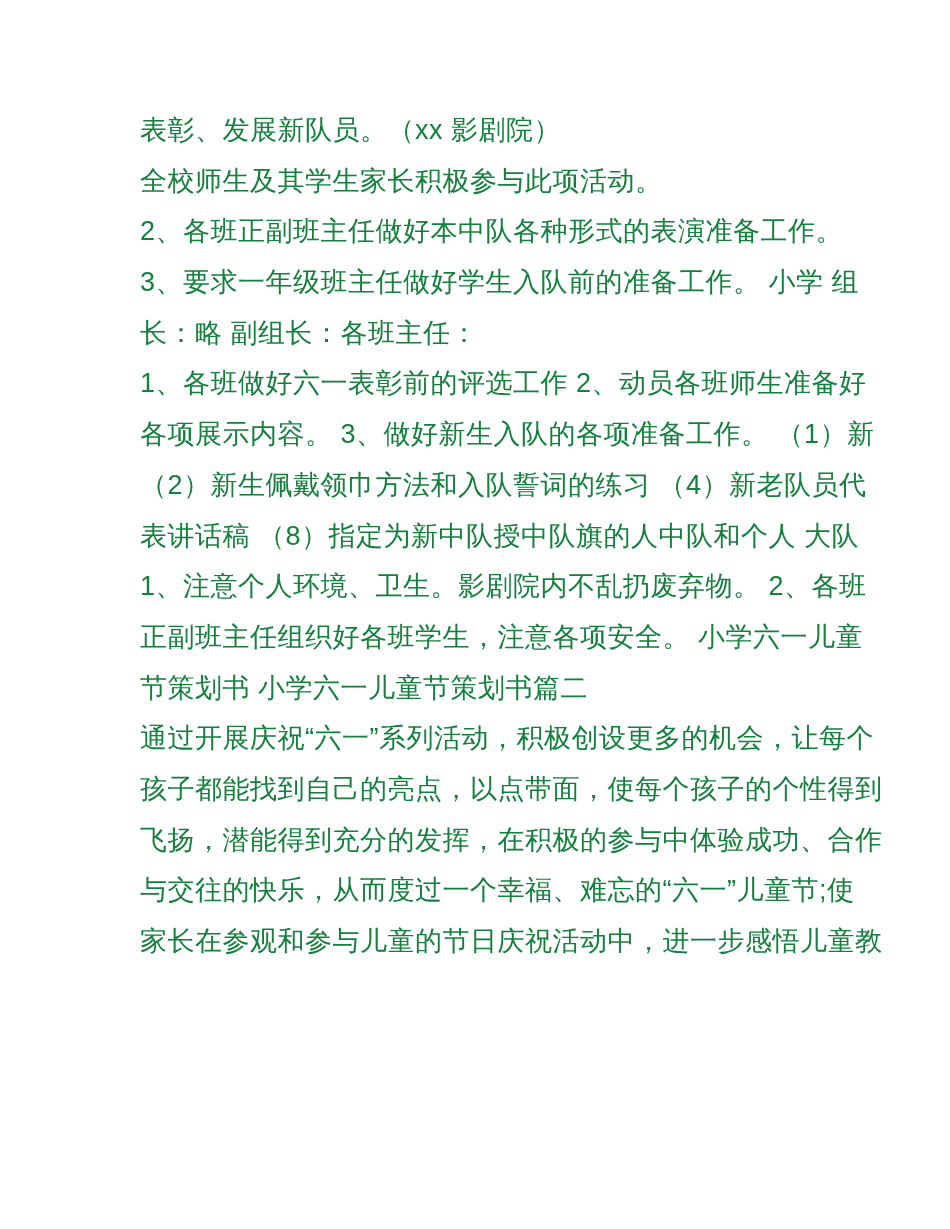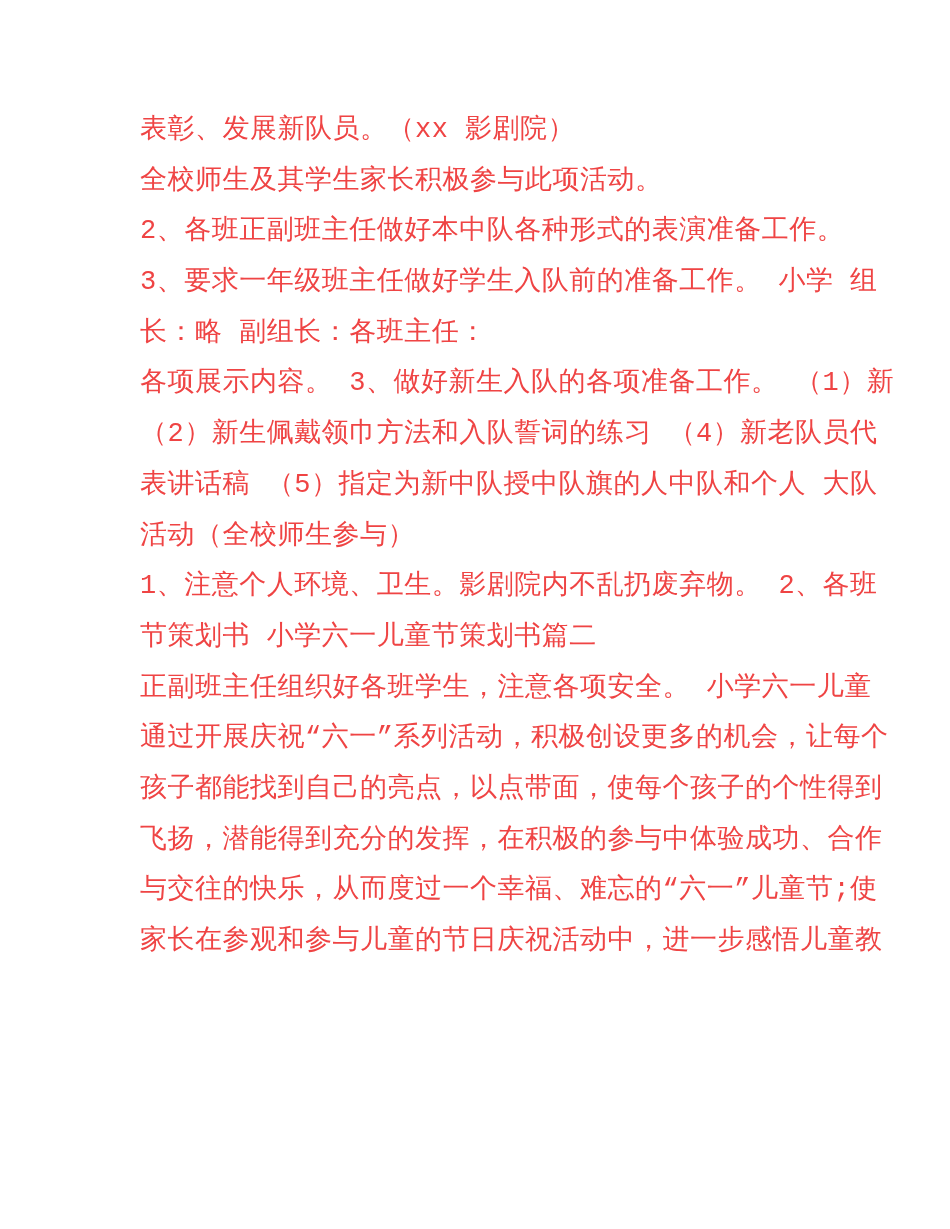--- a/index.html
+++ b/index.html
@@ -14,43 +14,43 @@
     overflow: hidden;
     font-family: "Liberation Serif", "DejaVu Serif", serif;
   }
   .doc {
     position: absolute;
     left: 140px;
     top: 105px;
     width: 690px;
   }
   .line {
-    font-family: Liberation Mono, monospace;
+    font-family: Liberation Sans, sans-serif;
     font-size: 27px;
     height: 50.7px;
     line-height: 50.7px;
     letter-spacing: 0.5px;
-    color: #ef4444;
+    color: #15803d;
     white-space: pre;
   }
 </style>
 </head>
 <body>
 
 <div class="doc">
   <div class="line">表彰、发展新队员。（xx 影剧院）</div>
   <div class="line">全校师生及其学生家长积极参与此项活动。</div>
   <div class="line">2、各班正副班主任做好本中队各种形式的表演准备工作。</div>
   <div class="line">3、要求一年级班主任做好学生入队前的准备工作。 小学 组</div>
   <div class="line">长：略 副组长：各班主任：</div>
+  <div class="line">1、各班做好六一表彰前的评选工作 2、动员各班师生准备好</div>
   <div class="line">各项展示内容。 3、做好新生入队的各项准备工作。 （1）新</div>
   <div class="line">（2）新生佩戴领巾方法和入队誓词的练习 （4）新老队员代</div>
-  <div class="line">表讲话稿 （5）指定为新中队授中队旗的人中队和个人 大队</div>
-  <div class="line">活动（全校师生参与）</div>
+  <div class="line">表讲话稿 （8）指定为新中队授中队旗的人中队和个人 大队</div>
   <div class="line">1、注意个人环境、卫生。影剧院内不乱扔废弃物。 2、各班</div>
+  <div class="line">正副班主任组织好各班学生，注意各项安全。 小学六一儿童</div>
   <div class="line">节策划书 小学六一儿童节策划书篇二</div>
-  <div class="line">正副班主任组织好各班学生，注意各项安全。 小学六一儿童</div>
   <div class="line">通过开展庆祝“六一”系列活动，积极创设更多的机会，让每个</div>
   <div class="line">孩子都能找到自己的亮点，以点带面，使每个孩子的个性得到</div>
   <div class="line">飞扬，潜能得到充分的发挥，在积极的参与中体验成功、合作</div>
   <div class="line">与交往的快乐，从而度过一个幸福、难忘的“六一”儿童节;使</div>
   <div class="line">家长在参观和参与儿童的节日庆祝活动中，进一步感悟儿童教</div>
 </div>
 
 </body></html>

